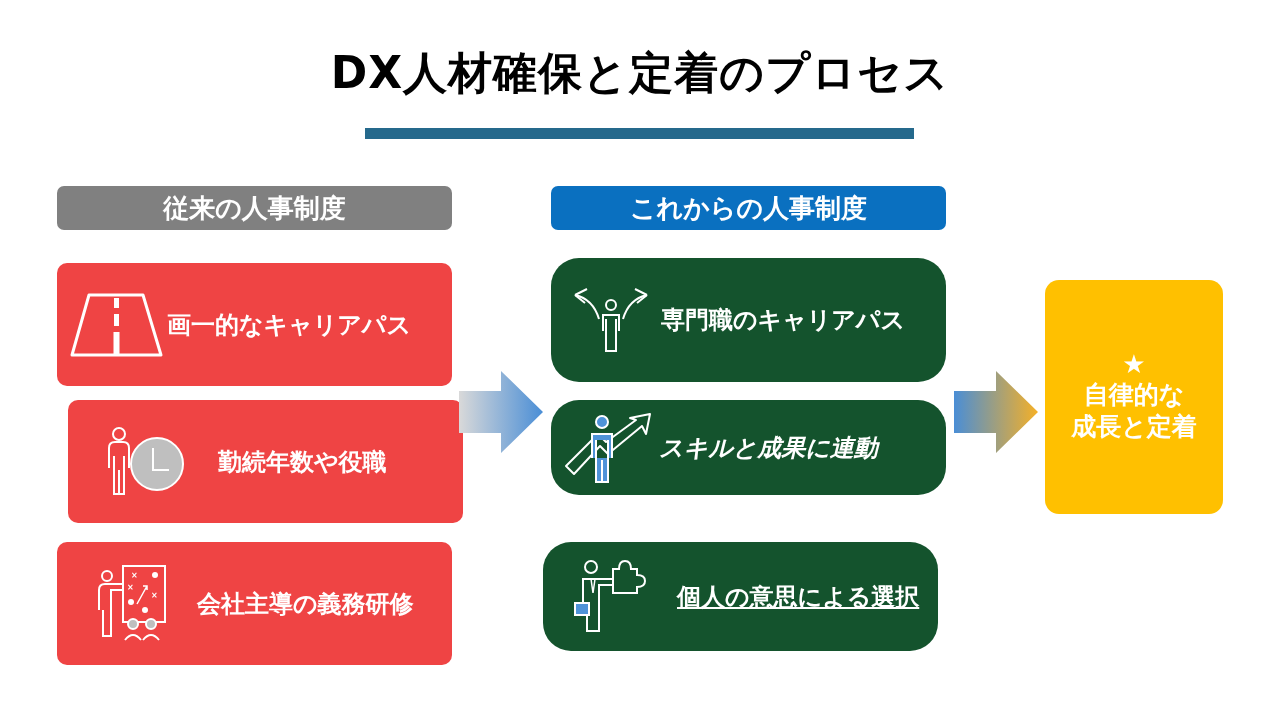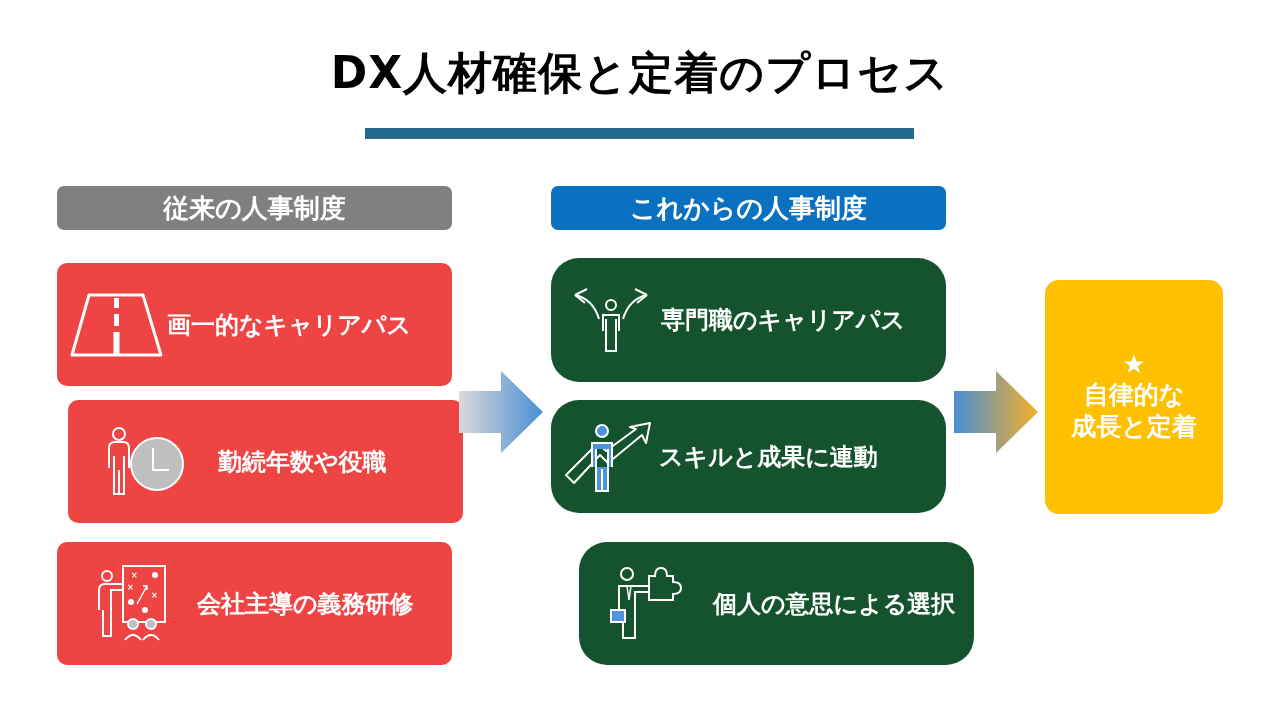--- a/index.html
+++ b/index.html
@@ -100,32 +100,32 @@
       <path d="M6 10 Q24 14 30 34" fill="none" stroke="#fff" stroke-width="2"></path>
       <path d="M78 10 L66 4 M78 10 L68 18" fill="none" stroke="#fff" stroke-width="2"></path>
       <path d="M78 10 Q60 14 54 34" fill="none" stroke="#fff" stroke-width="2"></path>
       <circle cx="42" cy="20" r="5" fill="none" stroke="#fff" stroke-width="2"></circle>
       <path d="M34 46 L34 30 L50 30 L50 46 M37 34 L37 66 L47 66 L47 34" fill="none" stroke="#fff" stroke-width="2"></path>
     </svg>
   </span>
   <span class="label">専門職のキャリアパス</span>
 </div>
 
-<div class="card new" style="left:551px; top:400px; height:113px;">
+<div class="card new" style="left:551px; top:400px; height:95px;font-style:italic;">
   <span class="icon" style="margin-left:8px;">
     <svg width="90" height="72" viewBox="0 0 90 72">
       <path d="M2 54 L34 22 L42 30 L72 8 L66 6 L86 2 L82 22 L78 14 L44 42 L36 34 L10 62 Z" fill="none" stroke="#fff" stroke-width="2" stroke-linejoin="round"></path>
       <circle cx="38" cy="10" r="6" fill="#4f93d8" stroke="#fff" stroke-width="2"></circle>
       <path d="M28 46 L28 22 L48 22 L48 46 M32 28 L32 70 L44 70 L44 28 M38 48 L38 70" fill="#4f93d8" stroke="#fff" stroke-width="2"></path>
     </svg>
   </span>
   <span class="label">スキルと成果に連動</span>
 </div>
 
-<div class="card new" style="left:579px; top:542px; height:123px;">
+<div class="card new" style="left:543px; top:542px; height:109px;text-decoration:underline;">
   <span class="icon" style="margin-left:18px; margin-right:6px;">
     <svg width="76" height="76" viewBox="0 0 76 76">
       <circle cx="18" cy="8" r="6" fill="none" stroke="#fff" stroke-width="2"></circle>
       <path d="M10 46 L10 20 L28 20 L40 20 L40 26 L26 26 L26 72 L14 72 L14 46" fill="none" stroke="#fff" stroke-width="2"></path>
       <path d="M18 20 L20 34 L22 20" fill="none" stroke="#fff" stroke-width="1.5"></path>
       <rect x="2" y="44" width="14" height="12" fill="#4f93d8" stroke="#fff" stroke-width="2"></rect>
       <path d="M40 10 L46 10 Q46 2 52 2 Q58 2 58 10 L64 10 L64 16 Q72 16 72 22 Q72 28 64 28 L64 34 L40 34 Z" fill="none" stroke="#fff" stroke-width="2"></path>
     </svg>
   </span>
   <span class="label" style="margin-left:10px;">個人の意思による選択</span>

